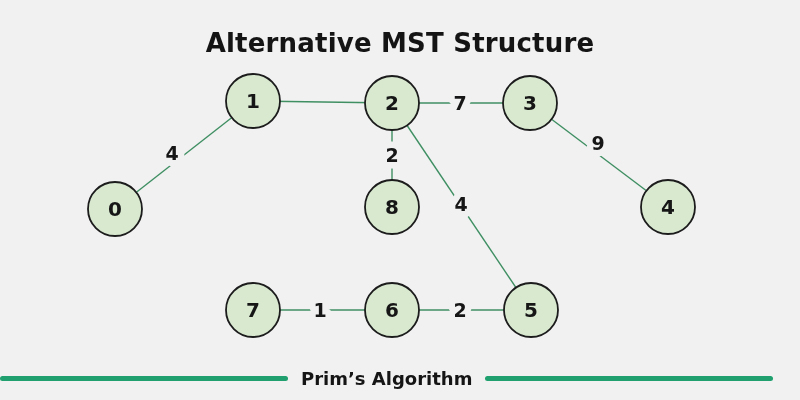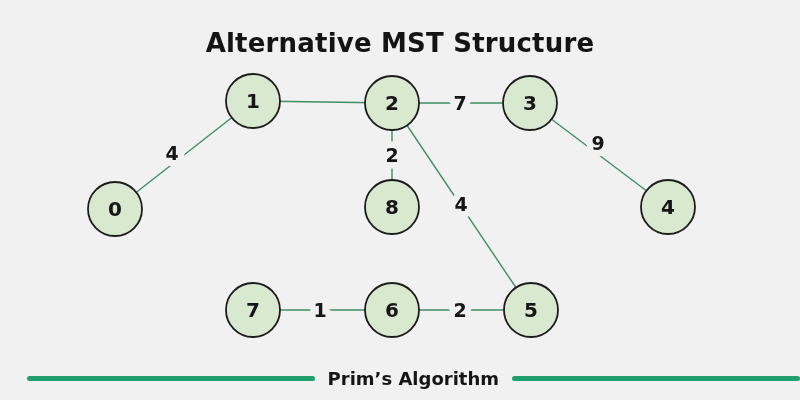--- a/index.html
+++ b/index.html
@@ -12,21 +12,21 @@
   .stage { position: relative; width: 800px; height: 400px; text-decoration: underline; }
   .title {
     position: absolute; top: 28px; left: 0; width: 100%;
     text-align: center;
     font-size: 26px; font-weight: bold; color: #141414;
     letter-spacing: 0.2px;
   }
   svg.graph { position: absolute; top: 0; left: 0; }
   .footer {
     position: absolute; top: 366px; left: 0; width: 100%; height: 24px;
-    display: flex; align-items: center; justify-content: flex-end; gap: 13px;
+    display: flex; align-items: center; justify-content: flex-start; gap: 13px;
   }
   .rule { height: 5px; width: 288px; border-radius: 3px; }
   .footer-label {
     font-size: 18px; font-weight: bold; color: #151515; white-space: nowrap;
   }
 </style>
 </head>
 <body style="background: rgb(241, 241, 241);">
 
 <div class="stage">

